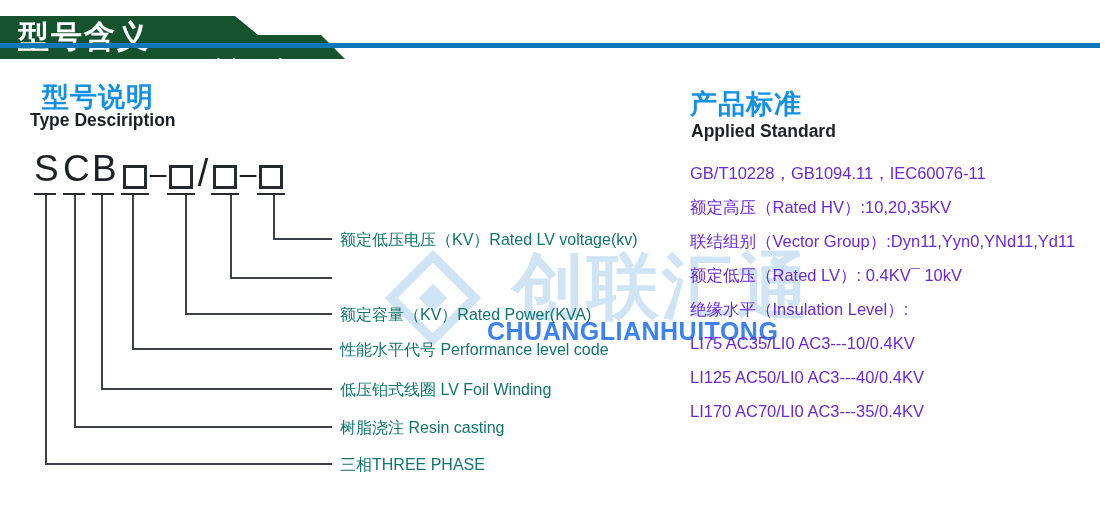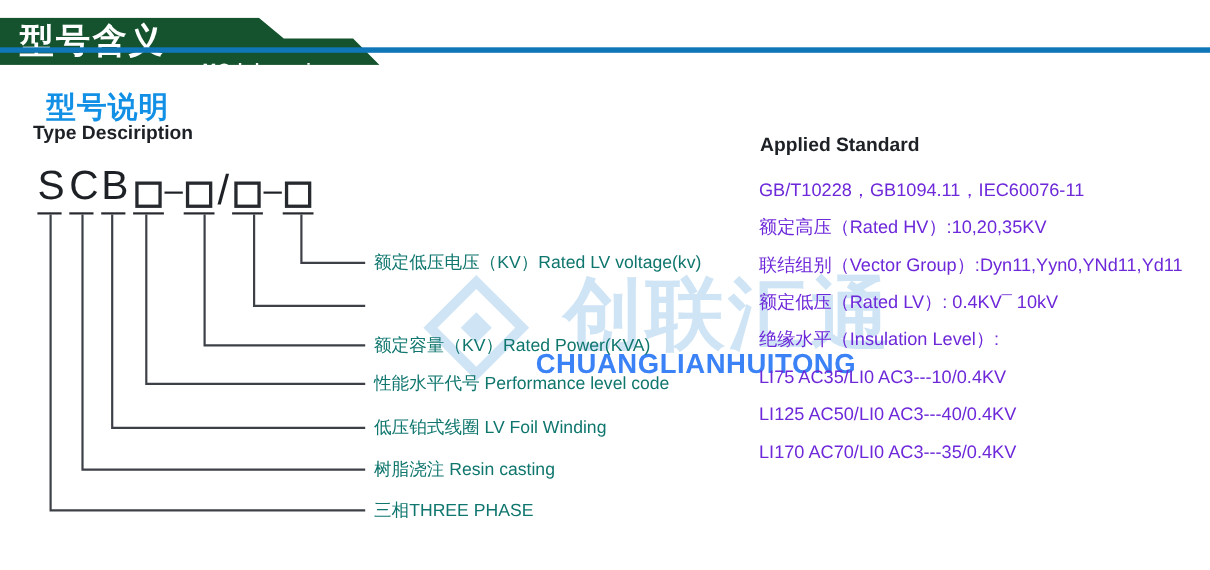--- a/index.html
+++ b/index.html
@@ -146,20 +146,21 @@
       <polyline points="46,195 46,464 332,464" fill="none" stroke="#3d4147" stroke-width="2"></polyline>
     </svg>
 
     <div class="lbl" style="top:230px;">额定低压电压（KV）Rated LV voltage(kv)</div>
     <div class="lbl" style="top:340px;">性能水平代号 Performance level code</div>
     <div class="lbl" style="top:305px;">额定容量（KV）Rated Power(KVA)</div>
     <div class="lbl" style="top:380px;">低压铂式线圈 LV Foil Winding</div>
     <div class="lbl" style="top:455px;">三相THREE PHASE</div>
     <div class="lbl" style="top:418px;">树脂浇注 Resin casting</div>
 
+    <h2 class="sec-title" style="left:690px; top:89px;">产品标准</h2>
     <div class="sec-sub" style="left:691px; top:121px; font-weight:700;">Applied Standard</div>
 
     <div class="std-lines">
       <p>GB/T10228，GB1094.11，IEC60076-11</p>
       <p>额定高压（Rated HV）:10,20,35KV</p>
       <p>联结组别（Vector Group）:Dyn11,Yyn0,YNd11,Yd11</p>
       <p>额定低压（Rated LV）: 0.4KV¯ 10kV</p>
       <p>绝缘水平（Insulation Level）:</p>
       <p>LI75 AC35/LI0 AC3---10/0.4KV</p>
       <p>LI125 AC50/LI0 AC3---40/0.4KV</p>

